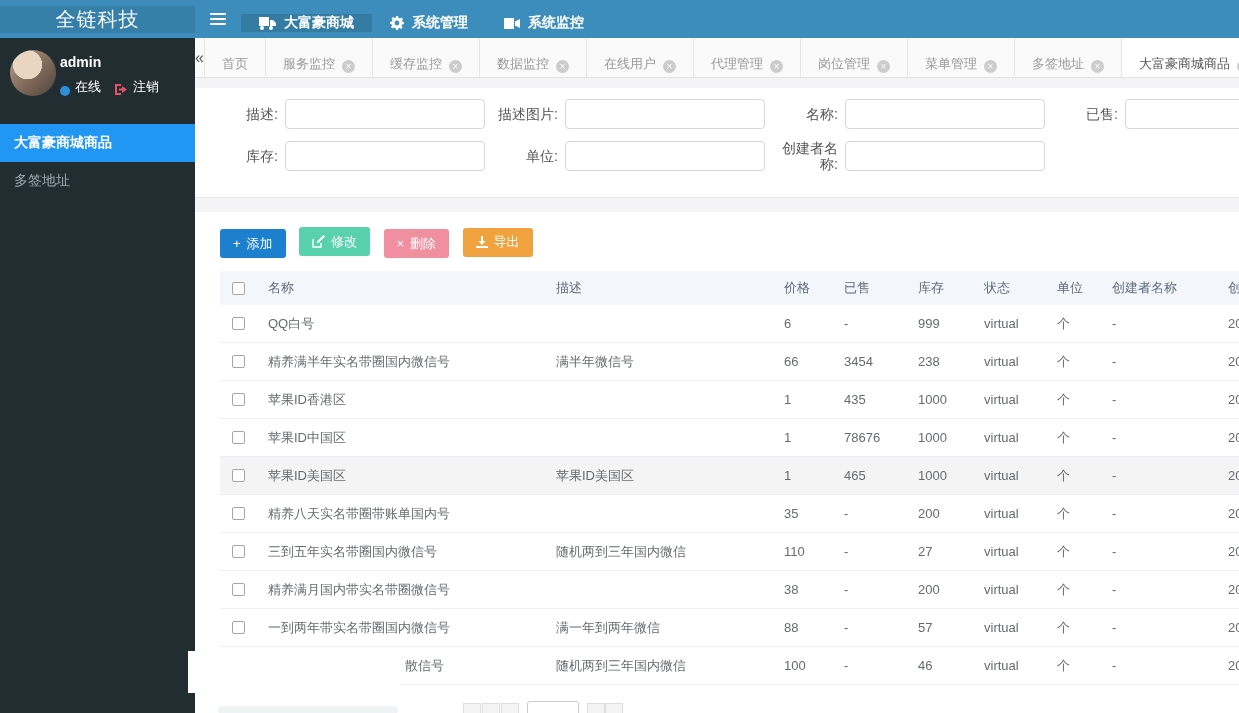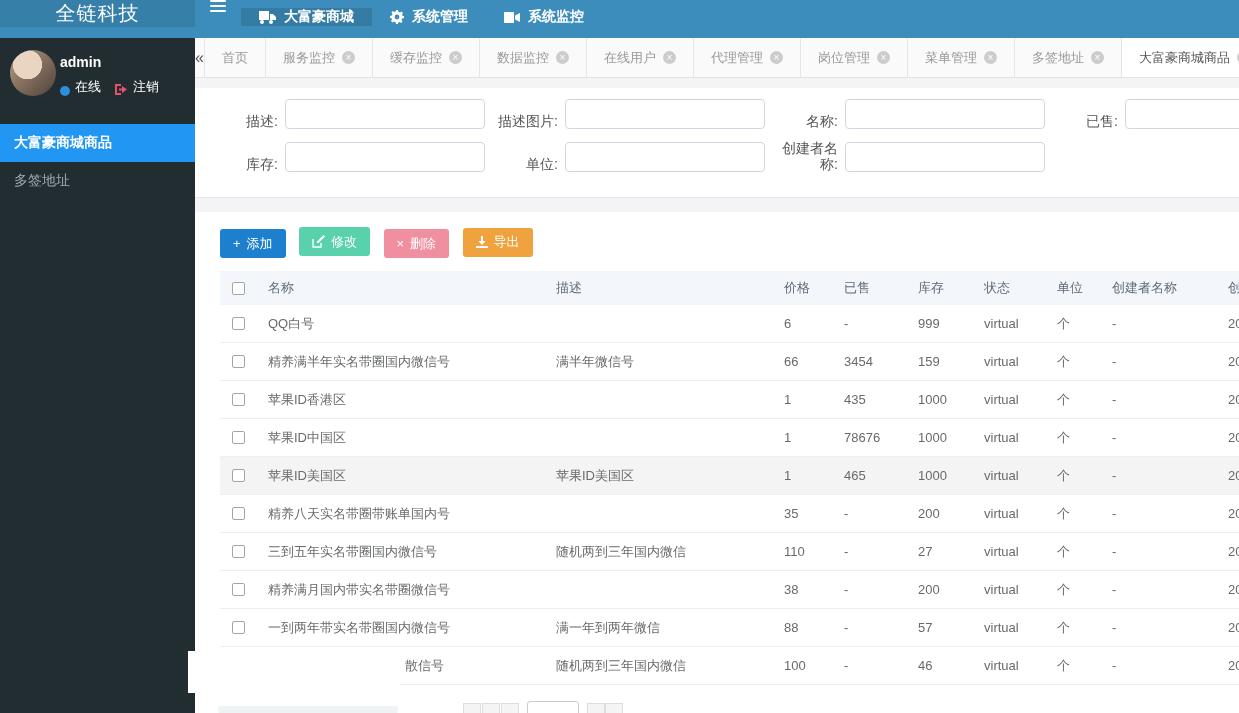--- a/index.html
+++ b/index.html
@@ -1,21 +1,21 @@
 <!DOCTYPE html>
 <html style="--navbar_bg: #3c8dbc; --brand_bg: #367fa9; --navbar_active_bg: #357ca5; --sidebar_bg: #222d32; --sidebar_active_bg: #2196f3; --status_dot: #2b90d9; --logout_red: #e8506a; --btn_add: #1d80cf; --btn_edit: #58d1ac; --btn_delete: #f08fa0; --btn_export: #f0a23f; --thead_bg: #f3f6fa;"><head>
 <meta charset="utf-8">
 <style>
   * { margin:0; padding:0; box-sizing:border-box; }
   html,body { width:1239px; height:713px; overflow:hidden; position:relative;
     font-family:"Liberation Sans","DejaVu Sans",sans-serif; background:#f4f4f6; }
 
   
   .navbar { position:absolute; top:0; left:0; width:1239px; height:38px;
-    background:var(--navbar_bg,#3c8dbc); display:flex; align-items:flex-start; z-index:10; }
+    background:var(--navbar_bg,#3c8dbc); display:flex; align-items:center; z-index:10; }
   .brand { width:195px; background:var(--brand_bg,#367fa9); color:#fff; font-size:20px;
     display:flex; align-items:center; justify-content:center; letter-spacing:1px; }
   .hamburger { width:46px; display:flex; align-items:center; justify-content:center; cursor:pointer; }
   .hamburger .bars { display:flex; flex-direction:column; gap:3px; }
   .hamburger .bars i { display:block; width:16px; height:2px; background:#fff; border-radius:1px; }
   .nav-item { display:flex; align-items:center; gap:8px; padding:0 18px; color:#fff;
     font-size:14px; font-weight:bold; cursor:pointer; }
   .nav-item.active { background:var(--navbar_active_bg,#357ca5); }
   .nav-icon { display:inline-flex; align-items:center; }
   .nav-icon svg { display:block; }
@@ -37,32 +37,32 @@
   .menu-item { padding:10px 14px; font-size:14px; color:#9faab1; cursor:pointer; }
   .menu-item.active { background:var(--sidebar_active_bg,#2196f3); color:#fff; font-weight:bold; }
 
   
   .main { position:absolute; left:195px; top:38px; width:1044px; height:675px; overflow:hidden; }
 
   .tabbar { height:40px; background:#fafafa; border-bottom:1px solid #e3e3e3;
     display:flex; align-items:stretch; }
   .collapse-btn { width:30px; display:flex; align-items:center; justify-content:center;
     color:#555; font-size:16px; border-right:1px solid #e6e6e6; cursor:pointer; }
-  .tab { display:flex; align-items:center; gap:7px; padding:4px 17px;
+  .tab { display:flex; align-items:flex-end; gap:7px; padding:4px 17px;
     border-right:1px solid #e6e6e6; color:#999; font-size:13px; white-space:nowrap;
     background:#fafafa; cursor:pointer; }
   .tab.active { background:#fff; color:#555; }
   .tab-close { width:13px; height:13px; border-radius:50%; background:#ccc; color:#fff;
     font-size:10px; line-height:13px; text-align:center; display:inline-block; }
 
   
   .search-card { margin-top:10px; background:#fff; padding:11px 0 25px 12px;
     border-bottom:1px solid #e7e7e9; }
   .search-fields { display:grid; grid-template-columns:repeat(4,280px); row-gap:11px; }
-  .field { display:flex; align-items:flex-end; }
+  .field { display:flex; align-items:center; }
   .field label { width:78px; text-align:right; padding-right:7px; color:#555; font-size:14px;
     line-height:1.15; }
   .field input { width:200px; height:30px; border:1px solid #d2d6de; border-radius:4px;
     background:#fff; padding:0 8px; font-size:13px; outline:none; }
 
   
   .table-card { margin-top:14px; background:#fff; padding:15px 0 0 25px; height:504px; position:relative; }
   .btn { height:29px; padding:0 13px; border:none; border-radius:3px; color:#fff; font-size:13px;
     display:inline-flex; align-items:center; gap:6px; margin-right:9px; cursor:pointer;
     font-family:inherit; }
@@ -296,21 +296,21 @@
             <div class="cell col-created">20</div>
           </div>
           <div class="row">
             <div class="cell col-cb">
               <div class="checkbox"></div>
             </div>
             <div class="cell col-name">精养满半年实名带圈国内微信号</div>
             <div class="cell col-desc">满半年微信号</div>
             <div class="cell col-price">66</div>
             <div class="cell col-sold">3454</div>
-            <div class="cell col-stock">159</div>
+            <div class="cell col-stock">238</div>
             <div class="cell col-status">virtual</div>
             <div class="cell col-unit">个</div>
             <div class="cell col-creator">-</div>
             <div class="cell col-created">20</div>
           </div>
           <div class="row">
             <div class="cell col-cb">
               <div class="checkbox"></div>
             </div>
             <div class="cell col-name">苹果ID香港区</div>

